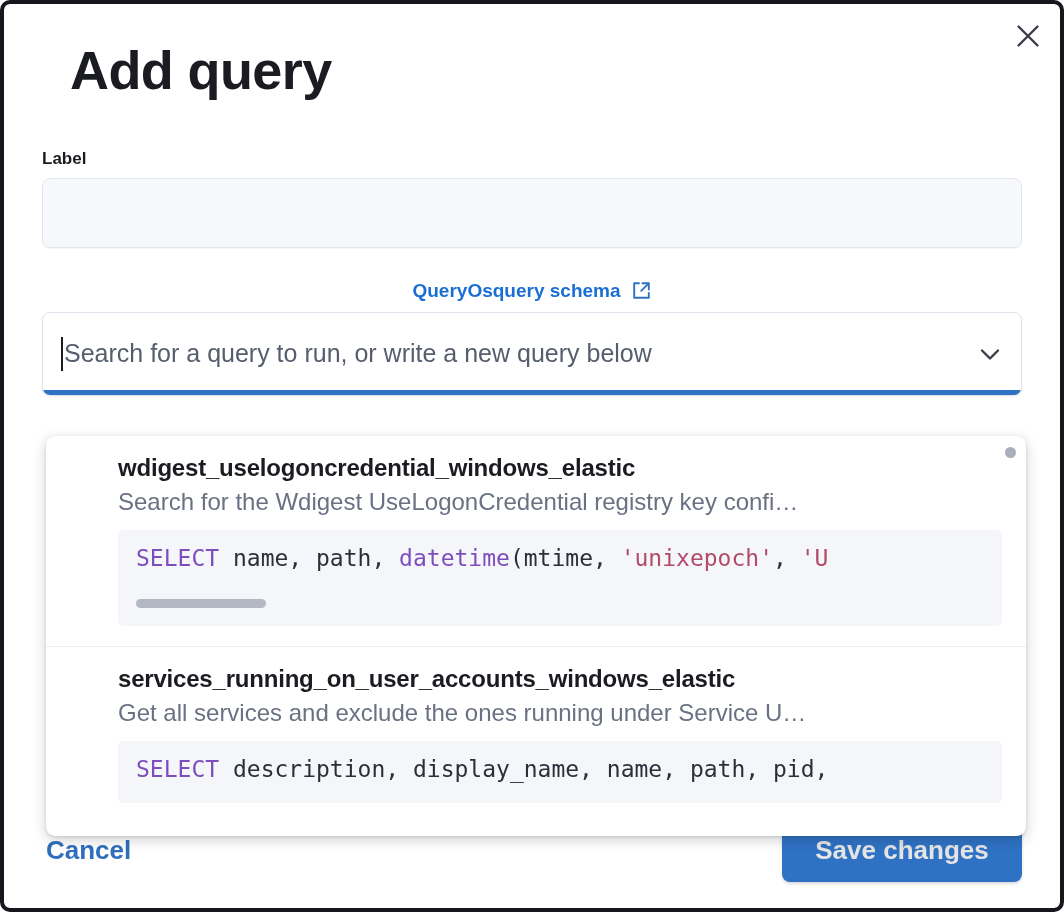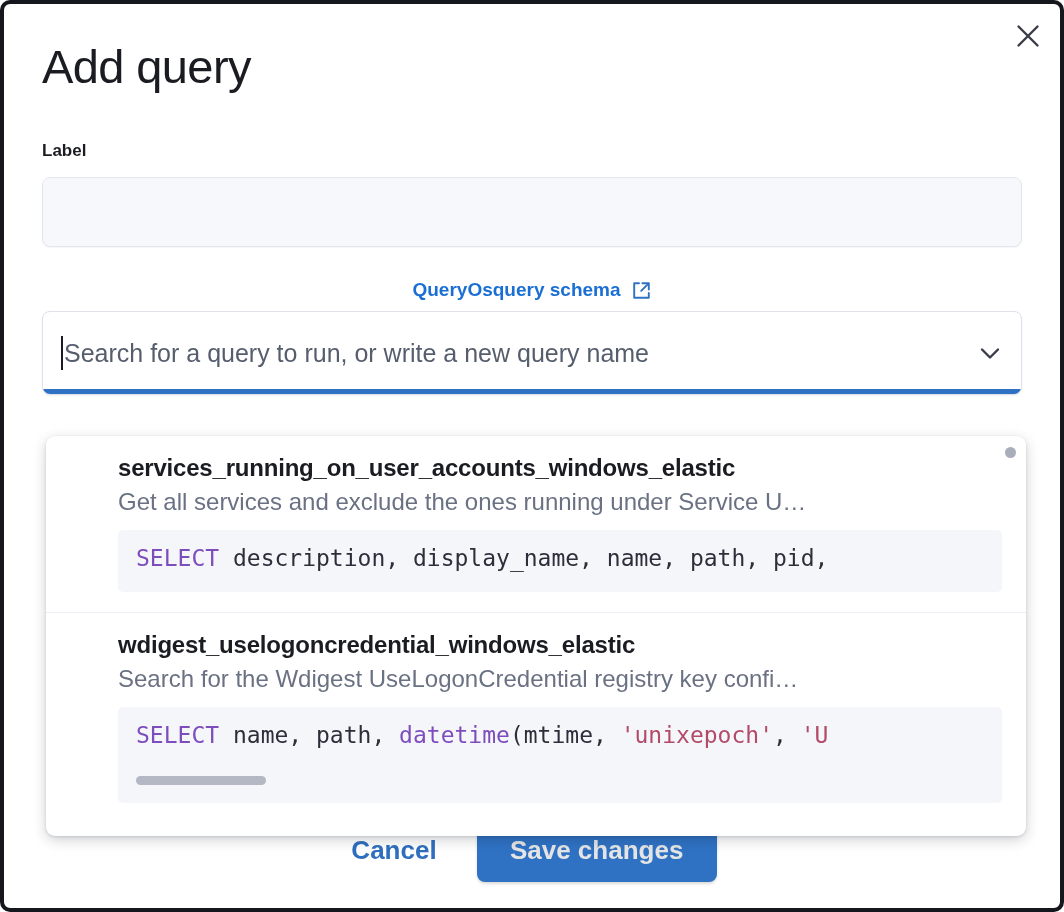--- a/index.html
+++ b/index.html
@@ -40,33 +40,34 @@
 
   
   .modal-body {
     position: absolute;
     left: 0; top: 0;
     width: 100%;
     padding: 38px 38px 0 38px;
   }
 
   .modal-title {
-    font-size: 47px;
+    font-size: 54px;
     line-height: 1.05;
-    font-weight: 400;
+    font-weight: 700;
     color: #1a1c21;
     letter-spacing: -0.6px;
     margin-bottom: 50px;
+    margin-left: 28px;
   }
 
   .field-label {
     font-size: 17px;
     font-weight: 700;
     color: #1a1c21;
-    margin-bottom: 16px;
+    margin-bottom: 9px;
   }
 
   .text-input {
     width: 100%;
     height: 70px;
     background: #f7f8fc;
     border: 1px solid #e3e6ef;
     border-radius: 8px;
     box-shadow: 0 1px 1px rgba(0,0,0,0.035);
     padding: 0 16px;
@@ -146,21 +147,21 @@
 
   
   .modal-footer {
     position: absolute;
     left: 0;
     bottom: 26px;
     width: 100%;
     padding: 0 38px;
     display: flex;
     align-items: center;
-    justify-content: center;
+    justify-content: space-between;
     gap: 36px;
   }
   .btn-cancel {
     background: transparent;
     border: none;
     font-family: "Liberation Sans", sans-serif;
     font-size: 26px;
     font-weight: 700;
     color: #2f6fbe;
     cursor: pointer;
@@ -291,50 +292,50 @@
             <path d="M8 3.2 H3.2 V17.8 H17.8 V13" stroke="#2f72c4" stroke-width="1.9" fill="none" stroke-linecap="round" stroke-linejoin="round"></path>
             <path d="M11.4 3.2 H17.8 V9.6" stroke="#2f72c4" stroke-width="1.9" fill="none" stroke-linecap="round" stroke-linejoin="round"></path>
             <path d="M17.4 3.6 L10.2 10.8" stroke="#2f72c4" stroke-width="1.9" fill="none" stroke-linecap="round"></path>
           </svg>
         </span>
       </a>
     </div>
 
     <div class="combo-wrap">
       <span class="combo-caret"></span>
-      <span class="combo-placeholder">Search for a query to run, or write a new query name</span>
+      <span class="combo-placeholder">Search for a query to run, or write a new query below</span>
       <span class="combo-chevron">
         <svg width="30" height="30" viewBox="0 0 30 30">
           <path d="M7 11.5 L15 19.5 L23 11.5" stroke="#3a3d48" stroke-width="2.4" fill="none" stroke-linecap="round" stroke-linejoin="round"></path>
         </svg>
       </span>
       <span class="combo-focus-bar"></span>
     </div>
 
   </div>
 
   <div class="modal-footer">
     <button class="btn-cancel">Cancel</button>
     <button class="btn-save">Save changes</button>
   </div>
 
   <div class="dropdown">
     <span class="dd-scroll-dot"></span>
     <div class="dd-list" id="dd-list">
-        <div class="dd-item">
-          <div class="dd-title">services_running_on_user_accounts_windows_elastic</div>
-          <div class="dd-desc">Get all services and exclude the ones running under Service U…</div>
-          <div class="dd-code no-bar">
-            <div class="code-line"><span class="tok-kw">SELECT</span><span class="tok-pl"> description, display_name, name, path, pid,</span></div>
-          </div>
-        </div>
         <div class="dd-item">
           <div class="dd-title">wdigest_uselogoncredential_windows_elastic</div>
           <div class="dd-desc">Search for the Wdigest UseLogonCredential registry key confi…</div>
           <div class="dd-code">
             <div class="code-line"><span class="tok-kw">SELECT</span><span class="tok-pl"> name, path, </span><span class="tok-fn">datetime</span><span class="tok-pl">(mtime, </span><span class="tok-str">'unixepoch'</span><span class="tok-pl">, </span><span class="tok-str">'U</span></div>
             <span class="code-scrollbar"></span>
           </div>
         </div>
+        <div class="dd-item">
+          <div class="dd-title">services_running_on_user_accounts_windows_elastic</div>
+          <div class="dd-desc">Get all services and exclude the ones running under Service U…</div>
+          <div class="dd-code no-bar">
+            <div class="code-line"><span class="tok-kw">SELECT</span><span class="tok-pl"> description, display_name, name, path, pid,</span></div>
+          </div>
+        </div>
       </div>
   </div>
 
 </div>
 
 </body></html>

